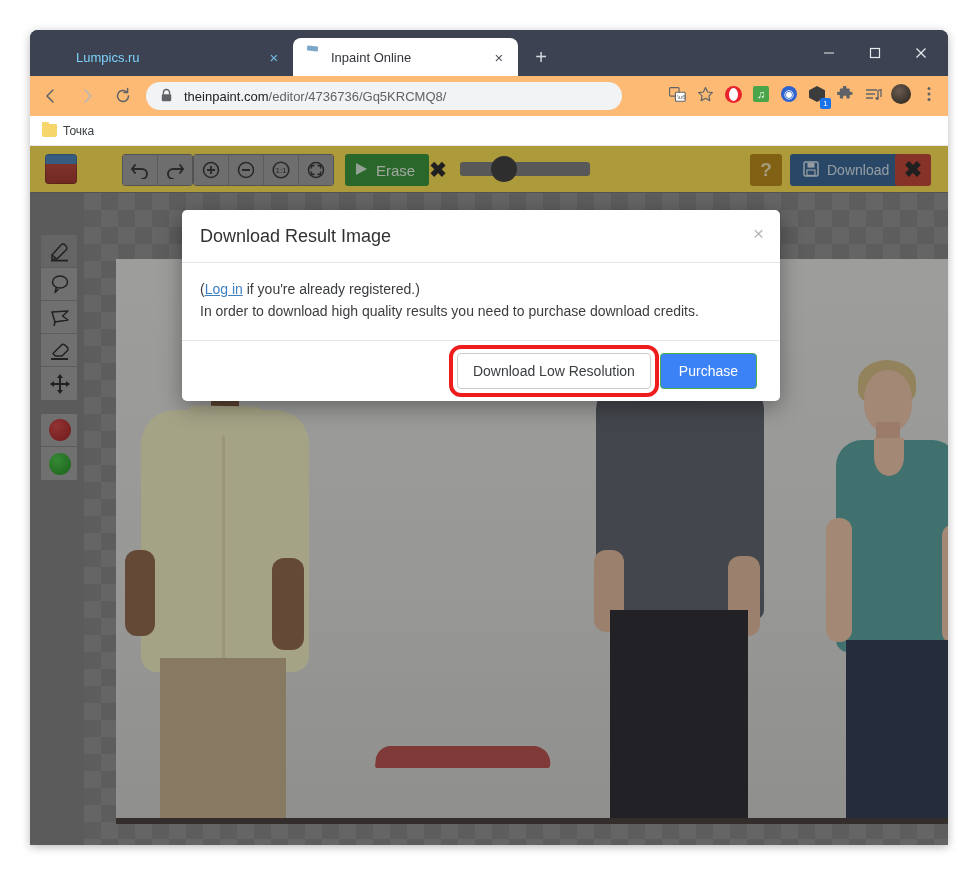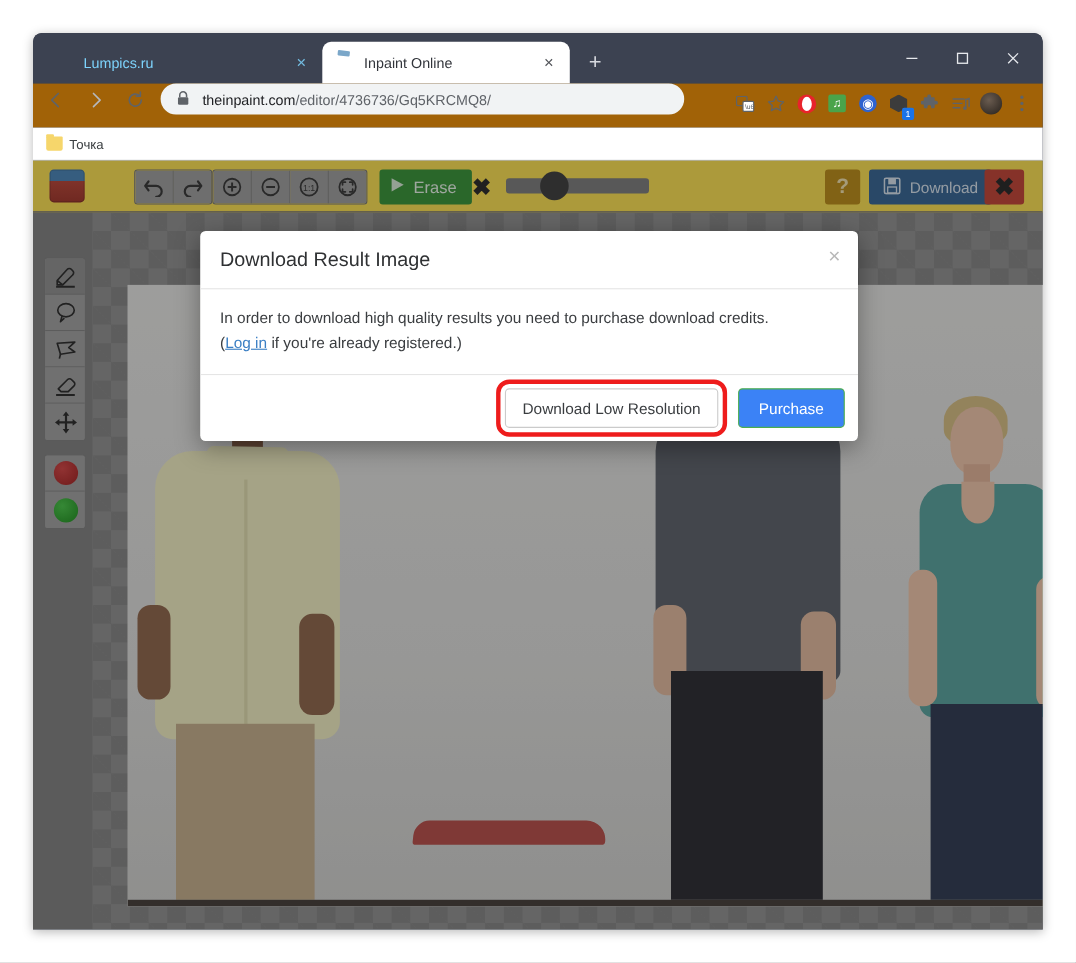--- a/index.html
+++ b/index.html
@@ -82,22 +82,22 @@
   .winbtn {
     width: 46px; height: 30px; display: flex;
     align-items: center; justify-content: center;
     color: #e7e9ed; font-size: 14px;
   }
   .winbtn svg { display:block; }
 
   
   .omnibar {
     position: absolute; left: 0; top: 46px;
-    width: 100%; height: 40px; background: #a16207;
-    display: flex; align-items: flex-start;
+    width: 100%; height: 40px; background: #fdba74;
+    display: flex; align-items: center;
   }
   .navbtn {
     width: 30px; height: 30px; margin-left: 6px;
     display: flex; align-items: center; justify-content: center;
     color: #5f6368;
   }
   .navbtn.dim { color: #b5b8bd; }
   .omnibox {
     margin-left: 8px; height: 28px; flex: 1 1 auto;
     background: #f1f3f4; border-radius: 14px;
@@ -331,22 +331,22 @@
   }
   .modal-title { font-size: 18px; color: #2f3133; }
   .modal-x {
     position: absolute; right: 16px; top: 14px;
     color: #b8b8b8; font-size: 19px; line-height: 1;
   }
   .modal-body { padding: 16px 18px 18px 18px; border-bottom: 1px solid #e5e5e5; }
   .modal-body p { margin: 0; font-size: 14px; color: #3a3d40; line-height: 1.55; }
   .modal-link { color: #3b7fc4; }
   .modal-foot {
-    padding: 12px 12px; display: flex;
-    justify-content: flex-end; align-items: center; gap: 18px;
+    padding: 12px 23px; display: flex;
+    justify-content: flex-end; align-items: center; gap: 9px;
   }
   .btn-low {
     position: relative; background: #ffffff;
     border: 1px solid #cbcbcb; border-radius: 4px;
     padding: 9px 15px; font-size: 14px; color: #3a3d40;
   }
   .hl-ring {
     position: absolute; left: -8px; top: -8px;
     width: calc(100% + 16px); height: calc(100% + 16px);
     border: 4px solid #ee1c1c; border-radius: 12px;
@@ -660,22 +660,22 @@
       </div>
 
       <div class="dimmer"></div>
 
       <div class="modal">
         <div class="modal-head">
           <div class="modal-title">Download Result Image</div>
           <div class="modal-x">×</div>
         </div>
         <div class="modal-body">
+          <p><span>(</span><a class="modal-link" href="#">Log in</a><span> if you're already registered.)</span></p>
           <p>In order to download high quality results you need to purchase download credits.</p>
-          <p><span>(</span><a class="modal-link" href="#">Log in</a><span> if you're already registered.)</span></p>
         </div>
         <div class="modal-foot">
           <div style="position:relative;">
             <div class="btn-low">Download Low Resolution</div>
             <div class="hl-ring"></div>
           </div>
           <div class="btn-purchase">Purchase</div>
         </div>
       </div>
 

